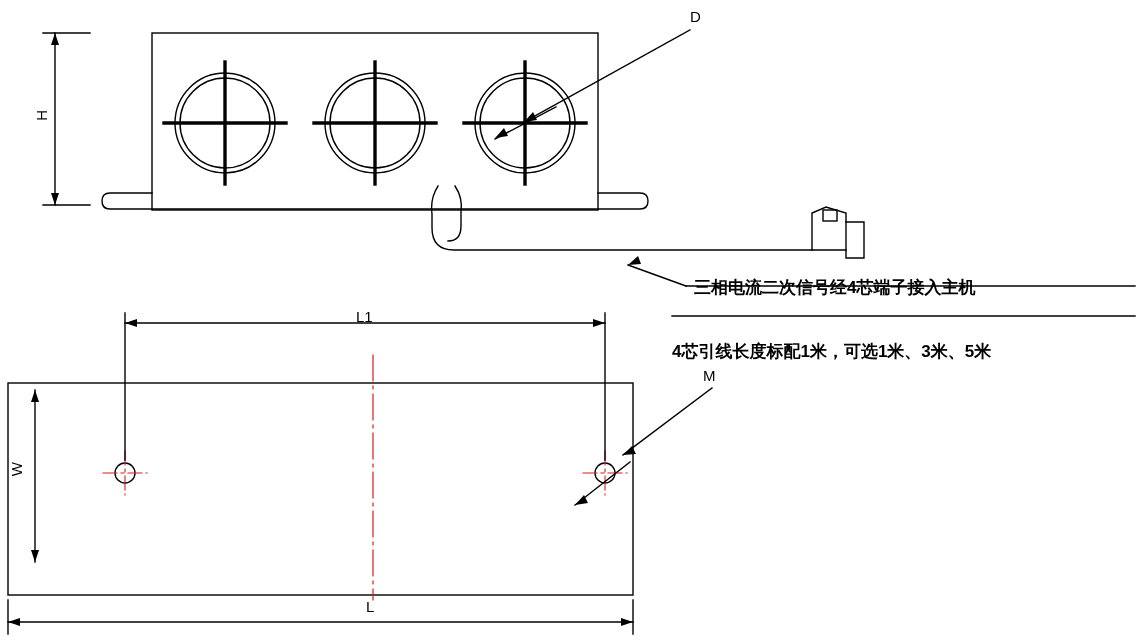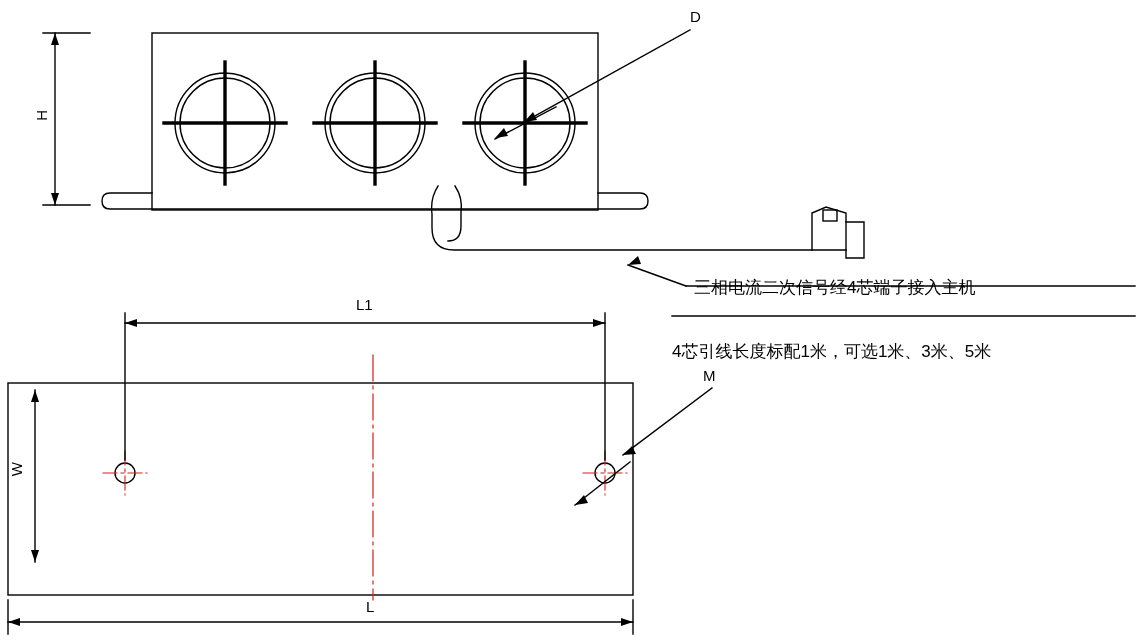--- a/index.html
+++ b/index.html
@@ -1,20 +1,20 @@
 <!DOCTYPE html>
 <html><head>
 <meta charset="utf-8">
 <style>
   html,body{margin:0;padding:0;background:#ffffff;}
   body{width:1141px;height:640px;position:relative;overflow:hidden;
        font-family:"Liberation Sans","DejaVu Sans",sans-serif;color:#000;}
   #drawing{position:absolute;left:0;top:0;width:1141px;height:640px;}
   .lbl{position:absolute;white-space:nowrap;font-size:15px;color:#000;}
-  .lbl.cjk{font-size:17px;}
+  .lbl.cjk{font-size:17px;font-weight:bold;}
   .lbl.dim{font-size:15px;}
   .vert{writing-mode:vertical-rl;transform:rotate(180deg);}
 </style>
 </head>
 <body>
 
 <svg id="drawing" viewBox="0 0 1141 640">
   <g fill="none" stroke="#000000" stroke-width="1.4" stroke-linecap="square">
 
     <g>
@@ -135,19 +135,19 @@
 </svg>
 
 <div class="lbl dim" style="left:690px; top:8px;">D</div>
 
 <div class="lbl dim vert" style="left:33px; top:110px;">H</div>
 
 <div class="lbl cjk" style="left:694px; top:276px;">三相电流二次信号经4芯端子接入主机</div>
 
 <div class="lbl cjk" style="left:672px; top:340px;">4芯引线长度标配1米，可选1米、3米、5米</div>
 
-<div class="lbl dim" style="left:356px; top:296px;text-align:right;">L1</div>
+<div class="lbl dim" style="left:356px; top:308px;text-align:right;">L1</div>
 
 <div class="lbl dim" style="left:703px; top:367px;">M</div>
 
 <div class="lbl dim vert" style="left:8px; top:462px;">W</div>
 
 <div class="lbl dim" style="left:366px; top:598px;">L</div>
 
 </body></html>

